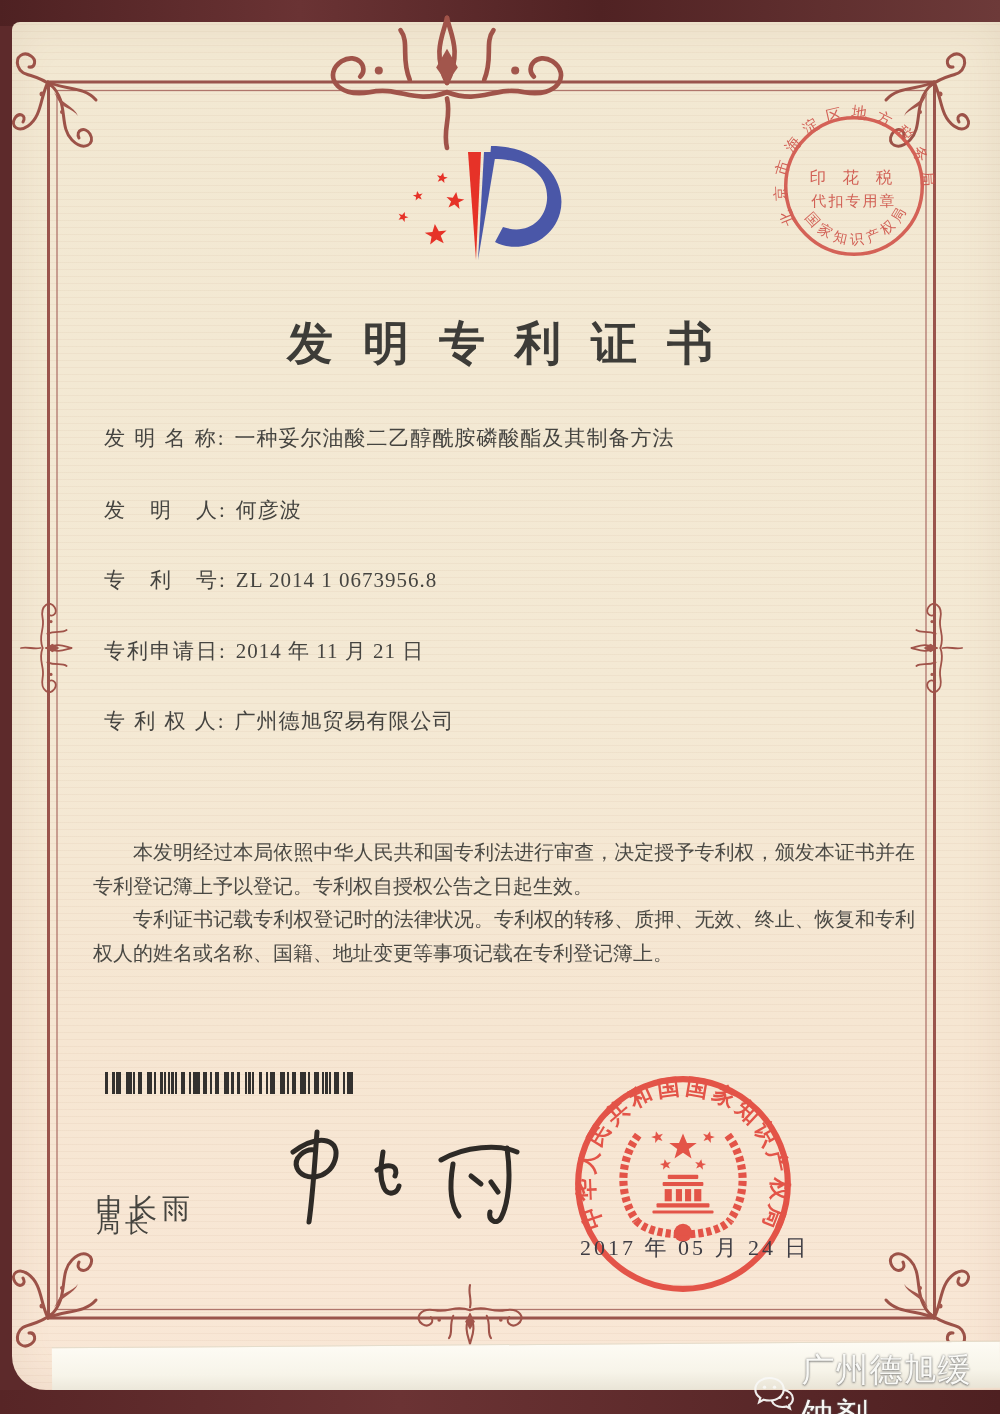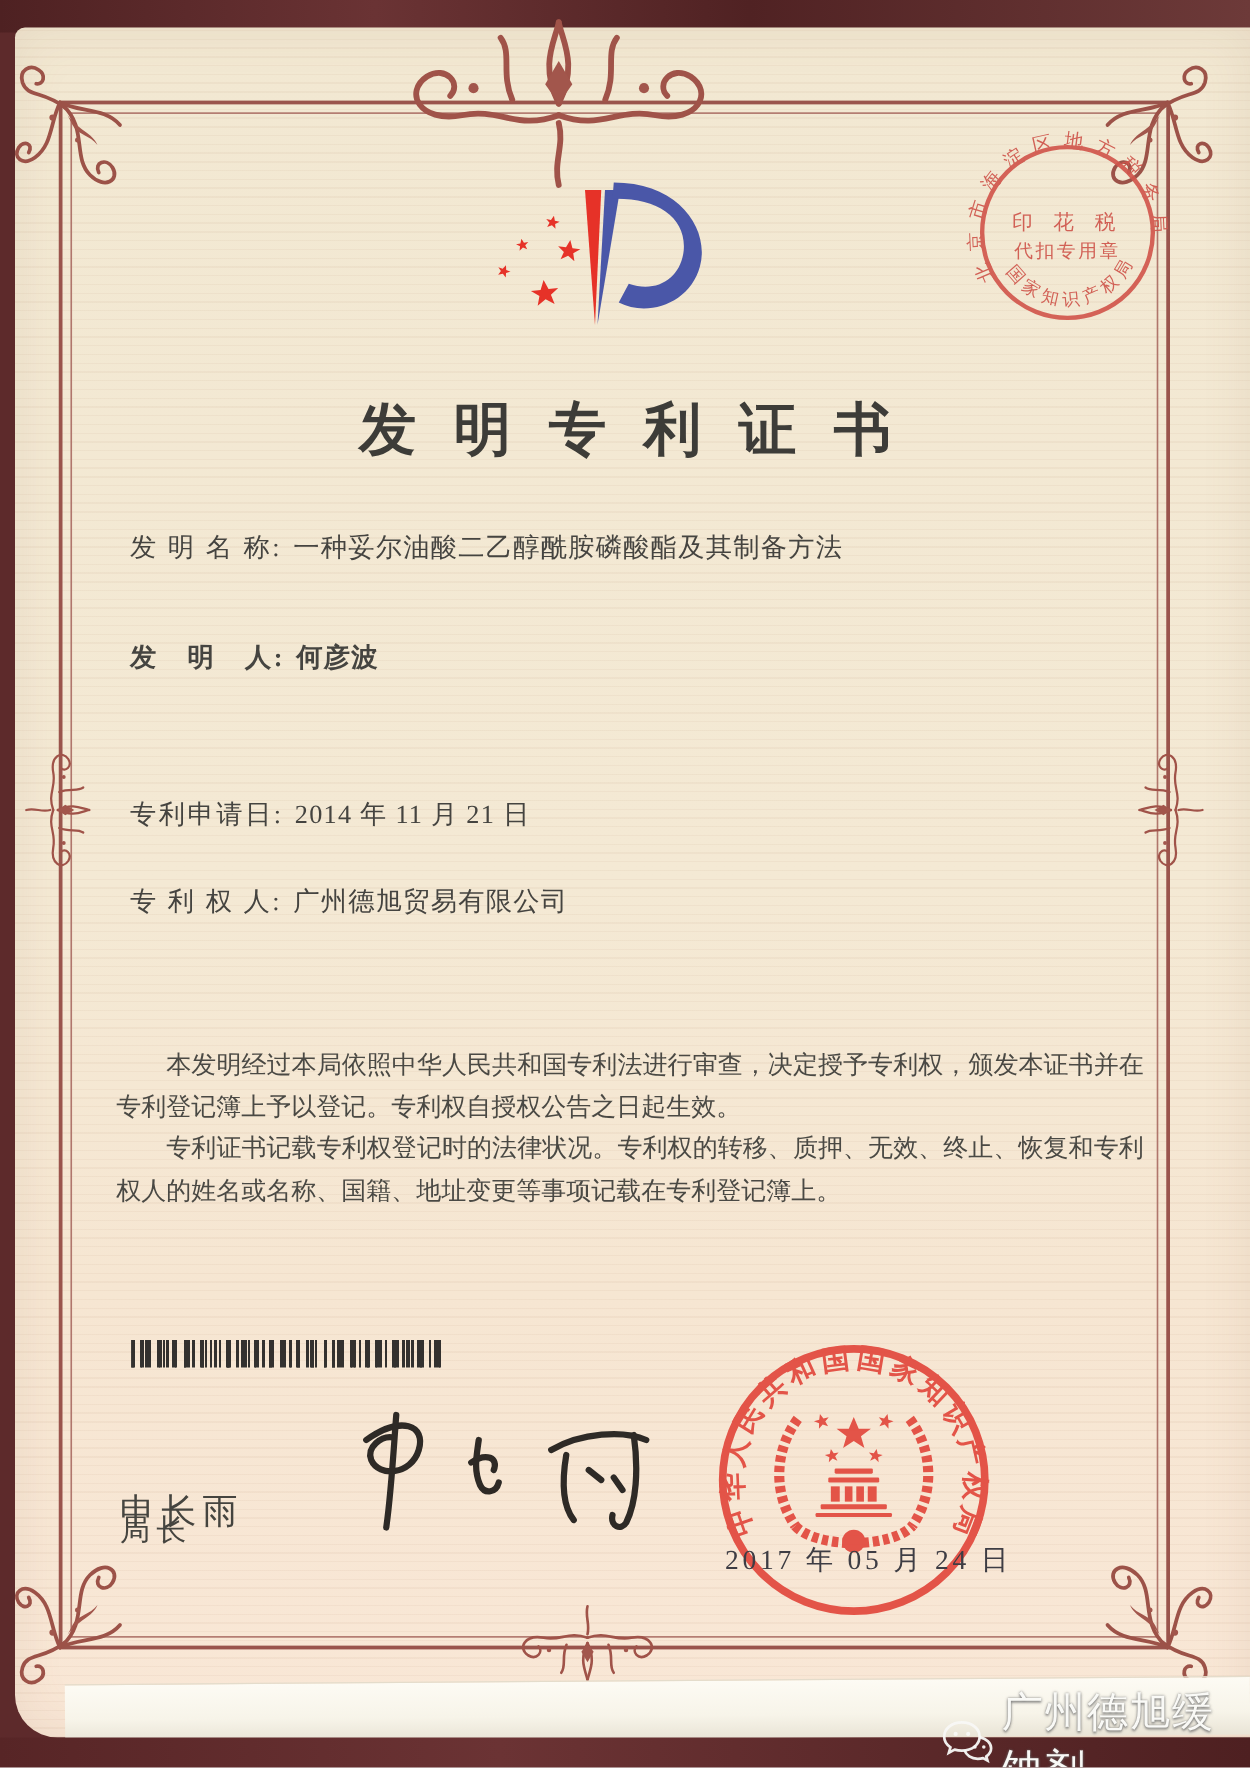--- a/index.html
+++ b/index.html
@@ -27,21 +27,21 @@
   .cert-no{position:absolute;left:95px;top:148px;font-size:21px;letter-spacing:4px;color:#4b4a45;}
   .logo{position:absolute;left:378px;top:138px;}
   .stamp{position:absolute;left:764px;top:96px;opacity:0.92;}
   .title{
     position:absolute;left:60px;top:293px;width:880px;text-align:center;
     font-size:46px;font-weight:bold;color:#3d3c38;letter-spacing:30px;text-indent:30px;margin-top:20px;
   }
   .field-row{position:absolute;left:104px;font-size:21px;color:#454440;white-space:nowrap;text-align:right;}
   .field-label{letter-spacing:2px;}
   .field-value{margin-left:9px;letter-spacing:1px;}
-  .row-0{top:424px;} .row-1{top:512px;font-weight:bold;} .row-2{top:566px;}
+  .row-0{top:424px;} .row-1{top:496px;} .row-2{top:566px;}
   .row-3{top:637px;} .row-4{top:707px;} .row-5{top:777px;}
   .body-text{position:absolute;left:93px;top:836px;width:822px;font-size:20px;line-height:33.5px;color:#4a4944;text-align:justify;}
   .body-text p{margin:0;text-indent:2em;}
   .barcode{
     position:absolute;left:105px;top:1072px;width:250px;height:22px;opacity:0.88;
     background-image:
       repeating-linear-gradient(90deg,#191919 0 2px,transparent 2px 7px),
       repeating-linear-gradient(90deg,#191919 0 3px,transparent 3px 11px),
       repeating-linear-gradient(90deg,transparent 0 8px,#191919 8px 10px,transparent 10px 17px);
   }
@@ -142,20 +142,23 @@
     <text x="87" y="106" text-anchor="middle" font-size="14.5" fill="#cf564c" letter-spacing="2" font-family="Liberation Serif, serif">代扣专用章</text>
   </svg>
 
   <div class="title">发明专利证书</div>
 
   <div class="field-row row-0">
     <span class="field-label">发 明 名 称:</span><span class="field-value">一种妥尔油酸二乙醇酰胺磷酸酯及其制备方法</span>
   </div>
   <div class="field-row row-1">
     <span class="field-label">发　明　人:</span><span class="field-value">何彦波</span>
+  </div>
+  <div class="field-row row-2">
+    <span class="field-label">专　利　号:</span><span class="field-value">ZL 2014 1 0673956.8</span>
   </div>
   <div class="field-row row-3">
     <span class="field-label">专利申请日:</span><span class="field-value">2014 年 11 月 21 日</span>
   </div>
   <div class="field-row row-4">
     <span class="field-label">专 利 权 人:</span><span class="field-value">广州德旭贸易有限公司</span>
   </div>
 
   <div class="body-text">
     <p>本发明经过本局依照中华人民共和国专利法进行审查，决定授予专利权，颁发本证书并在专利登记簿上予以登记。专利权自授权公告之日起生效。</p>

